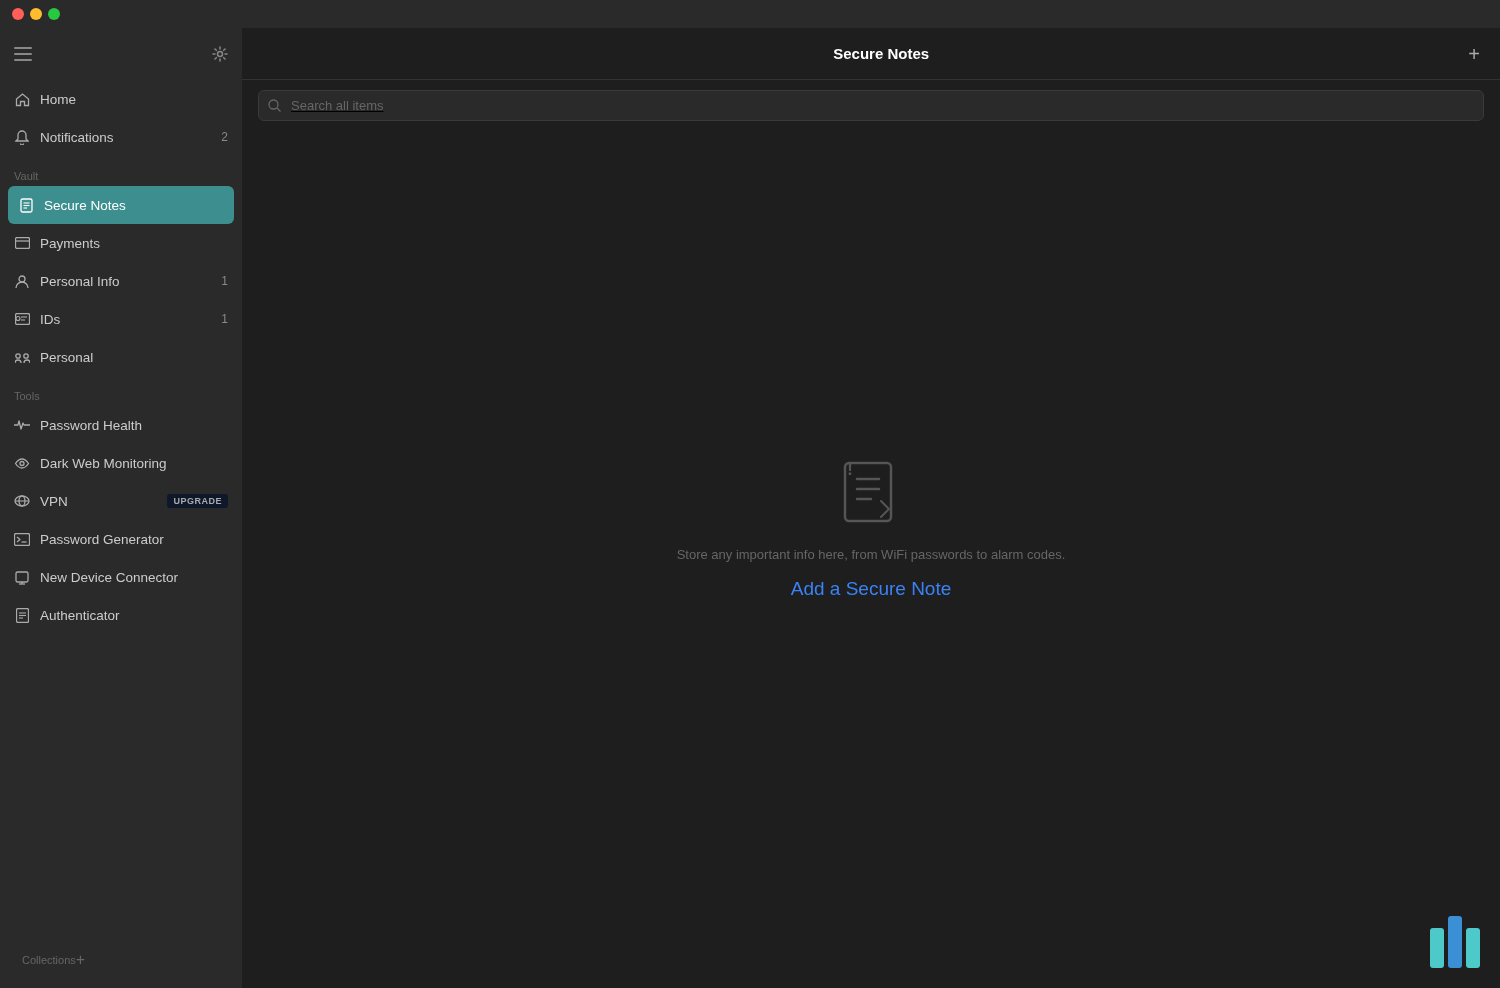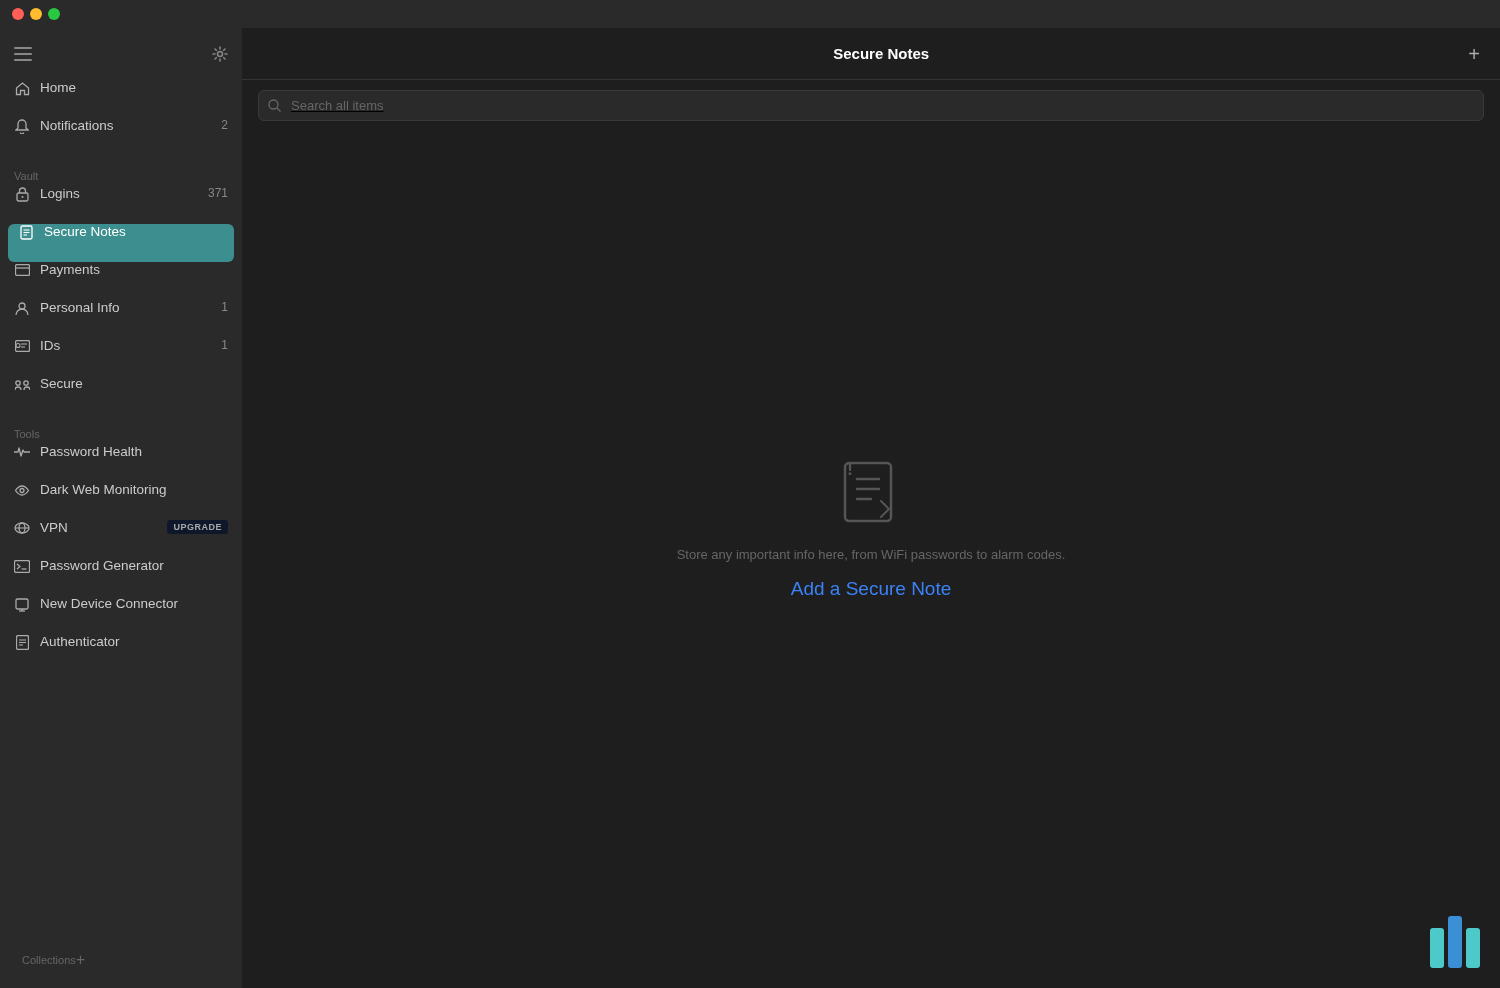--- a/index.html
+++ b/index.html
@@ -72,21 +72,21 @@
       font-size: 16px;
       cursor: pointer;
     }
 
     .sidebar-nav {
       flex: 1;
     }
 
     .nav-item {
       display: flex;
-      align-items: flex-start;
+      align-items: center;
       padding: 0 14px;
       height: 38px;
       cursor: pointer;
       color: #ccc;
       font-size: 13.5px;
       gap: 10px;
       position: relative;
     }
     .nav-item.active {
       background: #3d8f8f;
@@ -310,31 +310,20 @@
             <path d="M7 1C4.79 1 3 2.79 3 5v4L1 11h12l-2-2V5c0-2.21-1.79-4-4-4z" stroke="#aaa" stroke-width="1.3" fill="none"></path>
             <path d="M5.5 13.5c0 .83.67 1.5 1.5 1.5s1.5-.67 1.5-1.5" stroke="#aaa" stroke-width="1.3"></path>
           </svg>
         </span>
         <span>Notifications</span>
         <span class="badge">2</span>
       </div>
 
       <div class="section-label">Vault</div>
 
-      <div class="nav-item">
-        <span class="nav-icon">
-          <svg width="13" height="15" viewBox="0 0 13 15" fill="none">
-            <rect x="1" y="6" width="11" height="8" rx="1.5" stroke="#aaa" stroke-width="1.3" fill="none"></rect>
-            <path d="M3.5 6V4a3 3 0 016 0v2" stroke="#aaa" stroke-width="1.3"></path>
-            <circle cx="6.5" cy="10" r="1" fill="#aaa"></circle>
-          </svg>
-        </span>
-        <span>Logins</span>
-        <span class="badge">371</span>
-      </div>
 
       <div class="nav-item active">
         <span class="nav-icon">
           <svg width="13" height="15" viewBox="0 0 13 15" fill="none">
             <rect x="1" y="1" width="11" height="13" rx="1.5" stroke="white" stroke-width="1.3" fill="none"></rect>
             <line x1="3.5" y1="5" x2="9.5" y2="5" stroke="white" stroke-width="1.1"></line>
             <line x1="3.5" y1="7.5" x2="9.5" y2="7.5" stroke="white" stroke-width="1.1"></line>
             <line x1="3.5" y1="10" x2="7" y2="10" stroke="white" stroke-width="1.1"></line>
           </svg>
         </span>
@@ -377,21 +366,21 @@
 
       <div class="nav-item">
         <span class="nav-icon">
           <svg width="15" height="13" viewBox="0 0 15 13" fill="none">
             <circle cx="3" cy="5" r="2.2" stroke="#aaa" stroke-width="1.3" fill="none"></circle>
             <circle cx="11" cy="5" r="2.2" stroke="#aaa" stroke-width="1.3" fill="none"></circle>
             <path d="M0 12c0-1.66 1.34-3 3-3s3 1.34 3 3" stroke="#aaa" stroke-width="1.3" fill="none"></path>
             <path d="M9 12c0-1.66 1.34-3 3-3s3 1.34 3 3" stroke="#aaa" stroke-width="1.3" fill="none"></path>
           </svg>
         </span>
-        <span>Secure</span>
+        <span>Personal</span>
       </div>
 
       <div class="section-label">Tools</div>
 
       <div class="nav-item">
         <span class="nav-icon">
           <svg width="16" height="12" viewBox="0 0 16 12" fill="none">
             <polyline points="0,6 4,6 5,2 7,10 9,4 10,6 16,6" stroke="#aaa" stroke-width="1.3" fill="none" stroke-linejoin="round"></polyline>
           </svg>
         </span>

